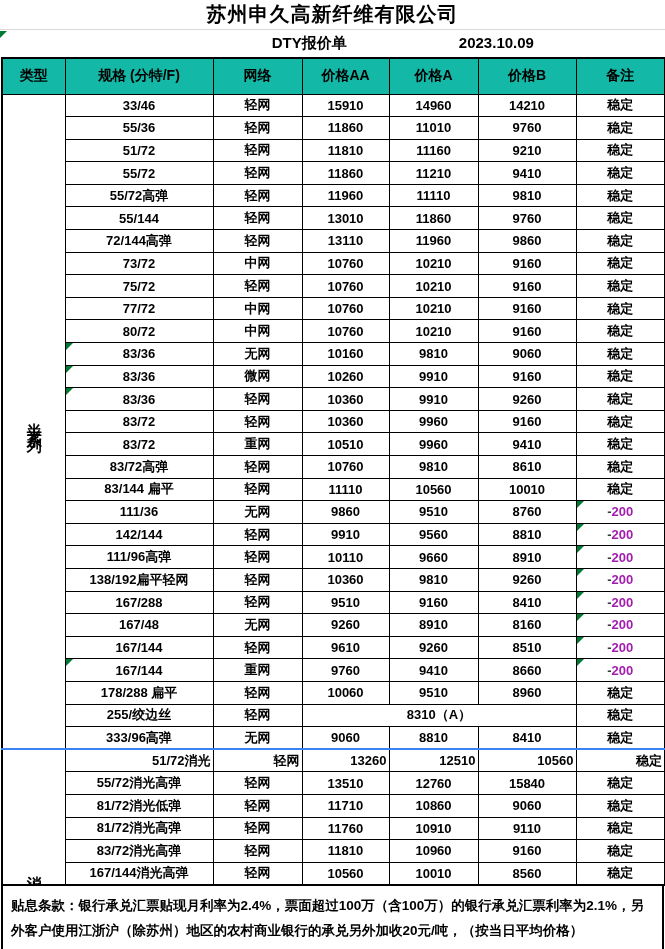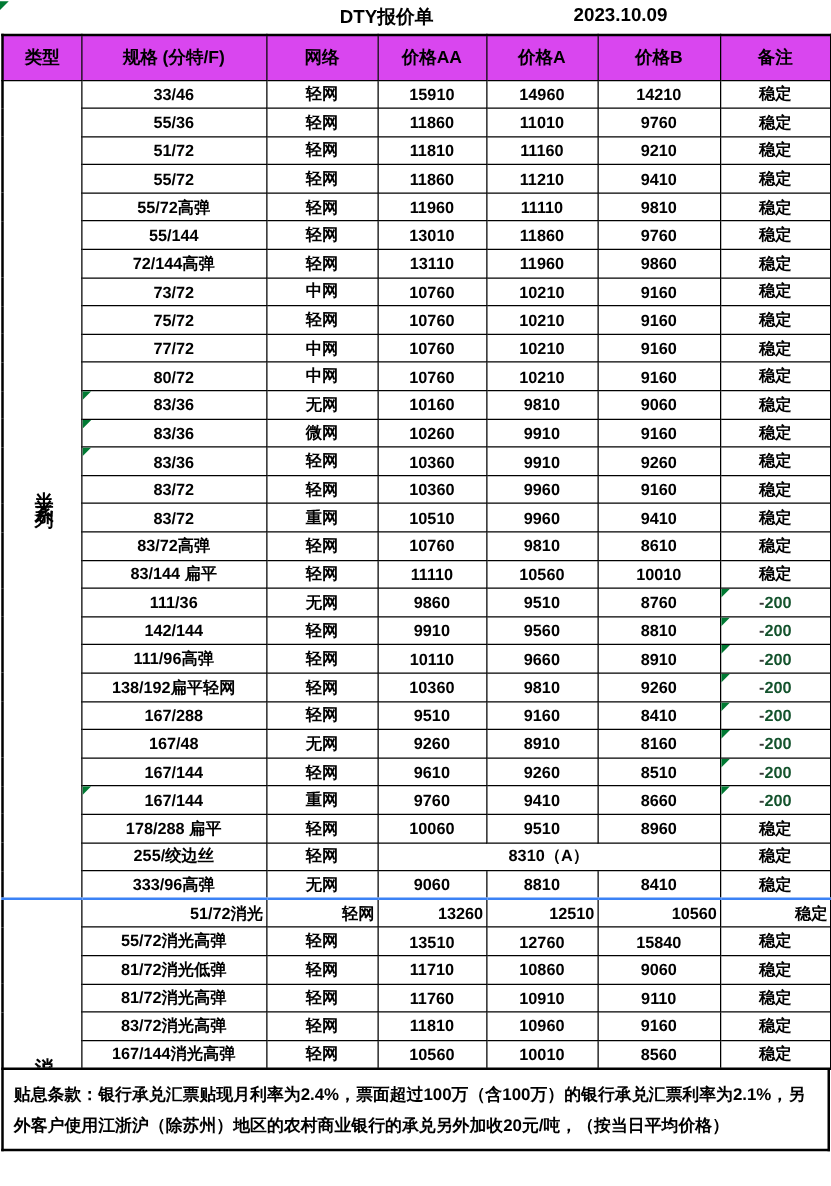--- a/index.html
+++ b/index.html
@@ -26,55 +26,56 @@
     position:absolute; left:0; top:1px; width:0; height:0;
     border-top:7px solid #007a33; border-right:7px solid transparent;
   }
 
   
   table.price-table {
     width:663px; margin-left:1px; border-collapse:collapse;
     border:2px solid #000; table-layout:fixed;
   }
   .price-table th {
-    background:#d946ef; border:1px solid #000;
+    background:#14b8a6; border:1px solid #000;
     height:36px; font-size:14px; font-weight:bold; text-align:center; padding:0 2px;
   }
   .price-table td {
     border:1px solid #000; text-align:center; vertical-align:middle;
     font-size:13px; font-weight:bold; height:22.6px; padding:0 2px;
     position:relative; white-space:nowrap; overflow:hidden;
   }
   tr.group-start td { border-top:2px solid #3b82f6;text-align:right; }
   td.type-cell {
     writing-mode:vertical-lr; text-orientation:upright;
     font-size:15px; letter-spacing:5px; font-weight:bold;
     text-align:center; padding:0;
   }
   td.flag::before {
     content:""; position:absolute; top:0; left:0; width:0; height:0;
     border-top:7px solid #007a33; border-right:7px solid transparent;
   }
   .neg-dash { color:#3a3a3a; }
-  .neg-val  { color:#14532d; }
+  .neg-val  { color:#a21caf; }
 
   
   .terms-box {
     width:663px; margin-left:1px;
     border:2px solid #000; border-top:none;
     min-height:61px; padding:7px 8px 6px 8px;
     font-size:13.5px; line-height:25px; font-weight:bold;
     text-align:left;
   }
 </style>
 </head>
 <body>
 
 <div class="sheet">
 
+  <div class="title-row">苏州申久高新纤维有限公司</div>
 
   <div class="subtitle-row">
     <span class="corner-flag"></span>
     <span class="doc-title">DTY报价单</span>
     <span class="doc-date">2023.10.09</span>
   </div>
 
   <table class="price-table">
     <colgroup>
       <col style="width:63px">

